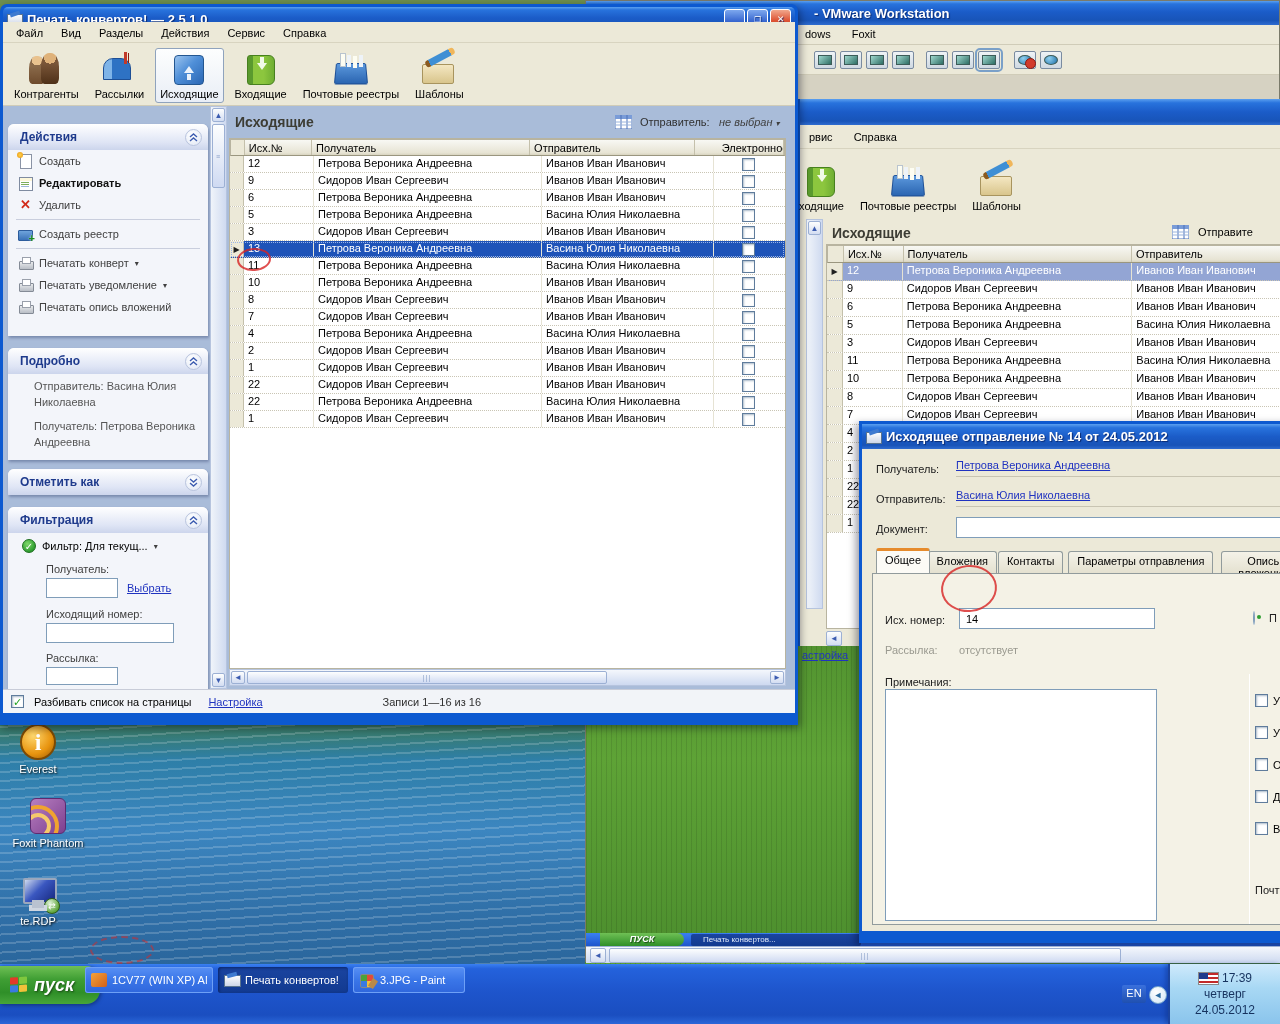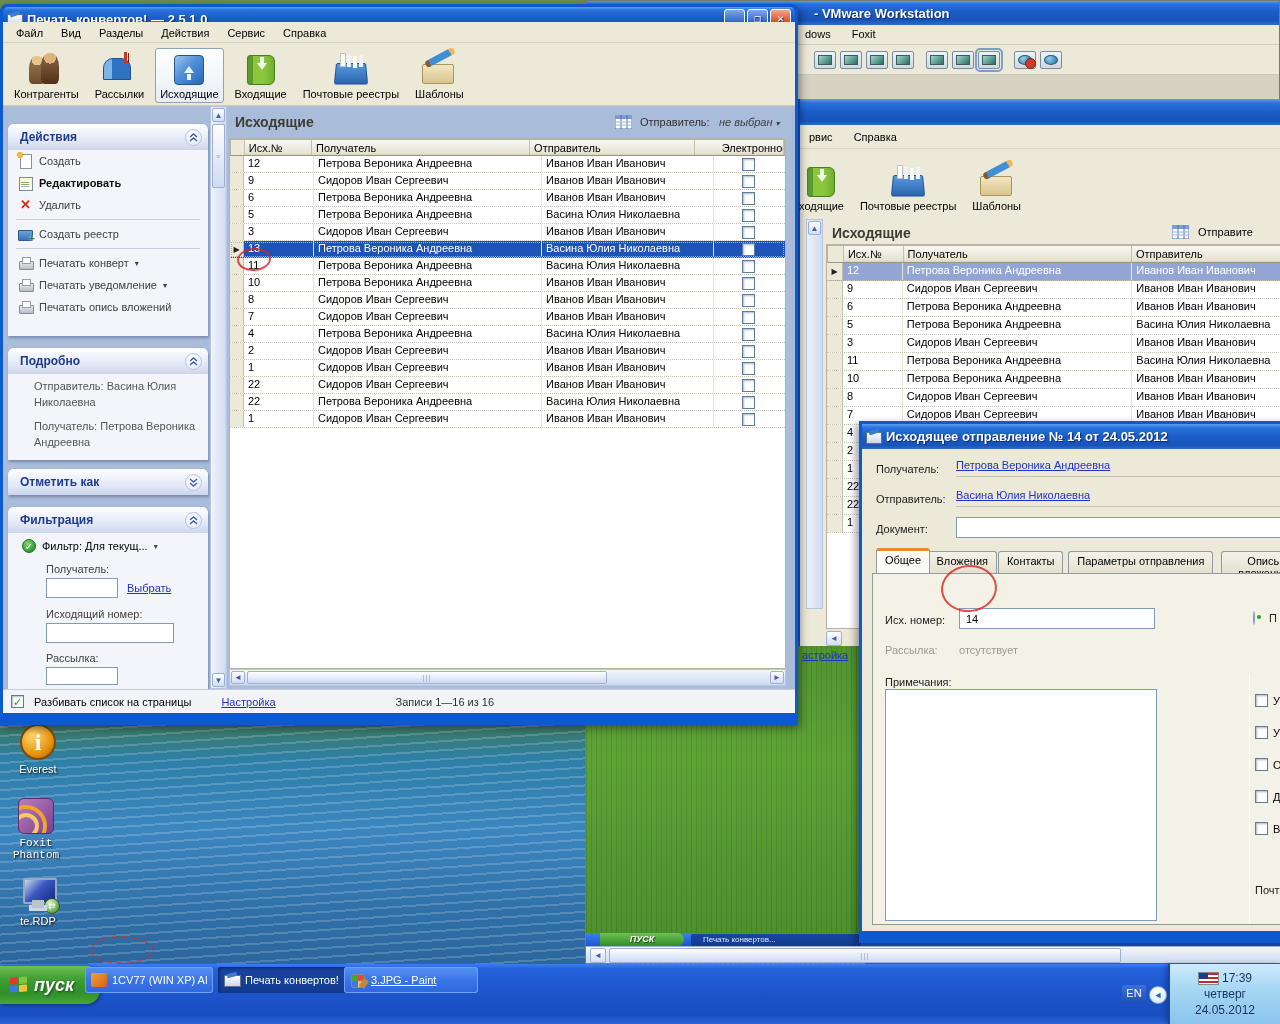--- a/index.html
+++ b/index.html
@@ -222,21 +222,21 @@
 <div id="screen">
 
   <div class="abs" id="wallpaper"></div>
   <div class="abs" id="water"></div>
   <div class="abs" id="grass-mid"></div>
 
   <div class="abs dsk-ico" style="left:2px;top:724px;">
     <div class="dsk-glyph ico-everest">i</div>
     <div class="lbl">Everest</div>
   </div>
-  <div class="abs dsk-ico" style="left:0;top:798px;font-family:Liberation Mono, monospace;">
+  <div class="abs dsk-ico" style="left:12px;top:798px;">
     <div class="dsk-glyph ico-foxit"></div>
     <div class="lbl">Foxit Phantom</div>
   </div>
   <div class="abs dsk-ico" style="left:2px;top:876px;">
     <div class="dsk-glyph ico-rdp">
         <span class="rdp-badge">⇄</span>
       </div>
     <div class="lbl">te.RDP</div>
   </div>
 
@@ -809,21 +809,21 @@
         <div class="abs sb-h" style="left:226px;top:563px;width:557px;height:17px;border:1px solid #b6c4de;">
           <div class="sb-btn abs" style="left:1px;top:1px;width:14px;height:13px;">◄</div>
           <div class="sb-thumb abs" style="left:17px;top:1px;width:360px;height:13px;">|||</div>
           <div class="sb-btn abs" style="right:1px;top:1px;width:14px;height:13px;">►</div>
         </div>
       </div>
 
       <div class="abs statusbar" style="left:0;top:667px;width:100%;height:24px;">
         <span class="xp-check">✓</span>
         <span>Разбивать список на страницы</span>
-        <span class="link" style="margin-left:20px;">Настройка</span>
+        <span class="link" style="margin-left:7px;">Настройка</span>
         <span style="margin-left:110px;color:#303030;">Записи 1—16 из 16</span>
       </div>
     </div>
   </div>
 
   <div class="abs red-ellipse" style="left:237px;top:248px;width:34px;height:23px;transform:rotate(-4deg);"></div>
   <div class="abs red-ellipse" style="left:941px;top:565px;width:56px;height:47px;transform:rotate(-6deg);"></div>
   <div class="abs red-ellipse faint" style="left:90px;top:936px;width:64px;height:28px;"></div>
 
   <div class="abs" id="taskbar"></div>
@@ -838,21 +838,21 @@
   </div>
   <div id="taskbtns">
       <div class="taskbtn" style="left: 85px; width: 128px;">
         <div class="ti ti-1c"></div>
         <div class="nowrap" style="flex:1;">1CV77 (WIN XP) AMA...</div>
       </div>
       <div class="taskbtn active" style="left: 218px; width: 130px;">
         <div class="ti ti-env"></div>
         <div class="nowrap" style="flex:1;">Печать конвертов! ...</div>
       </div>
-      <div class="taskbtn" style="left: 344px; width: 134px; text-decoration: underline;">
+      <div class="taskbtn" style="left: 353px; width: 112px;">
         <div class="ti ti-paint"></div>
         <div class="nowrap" style="flex:1;">3.JPG - Paint</div>
       </div>
     </div>
   <div class="abs" id="lang-box">EN</div>
   <div class="abs" id="tray-collapse">◄</div>
   <div class="abs" id="tray">
     <div style="display:flex;align-items:center;gap:3px;">
       <span class="usflag"></span>
       <span>17:39</span>

